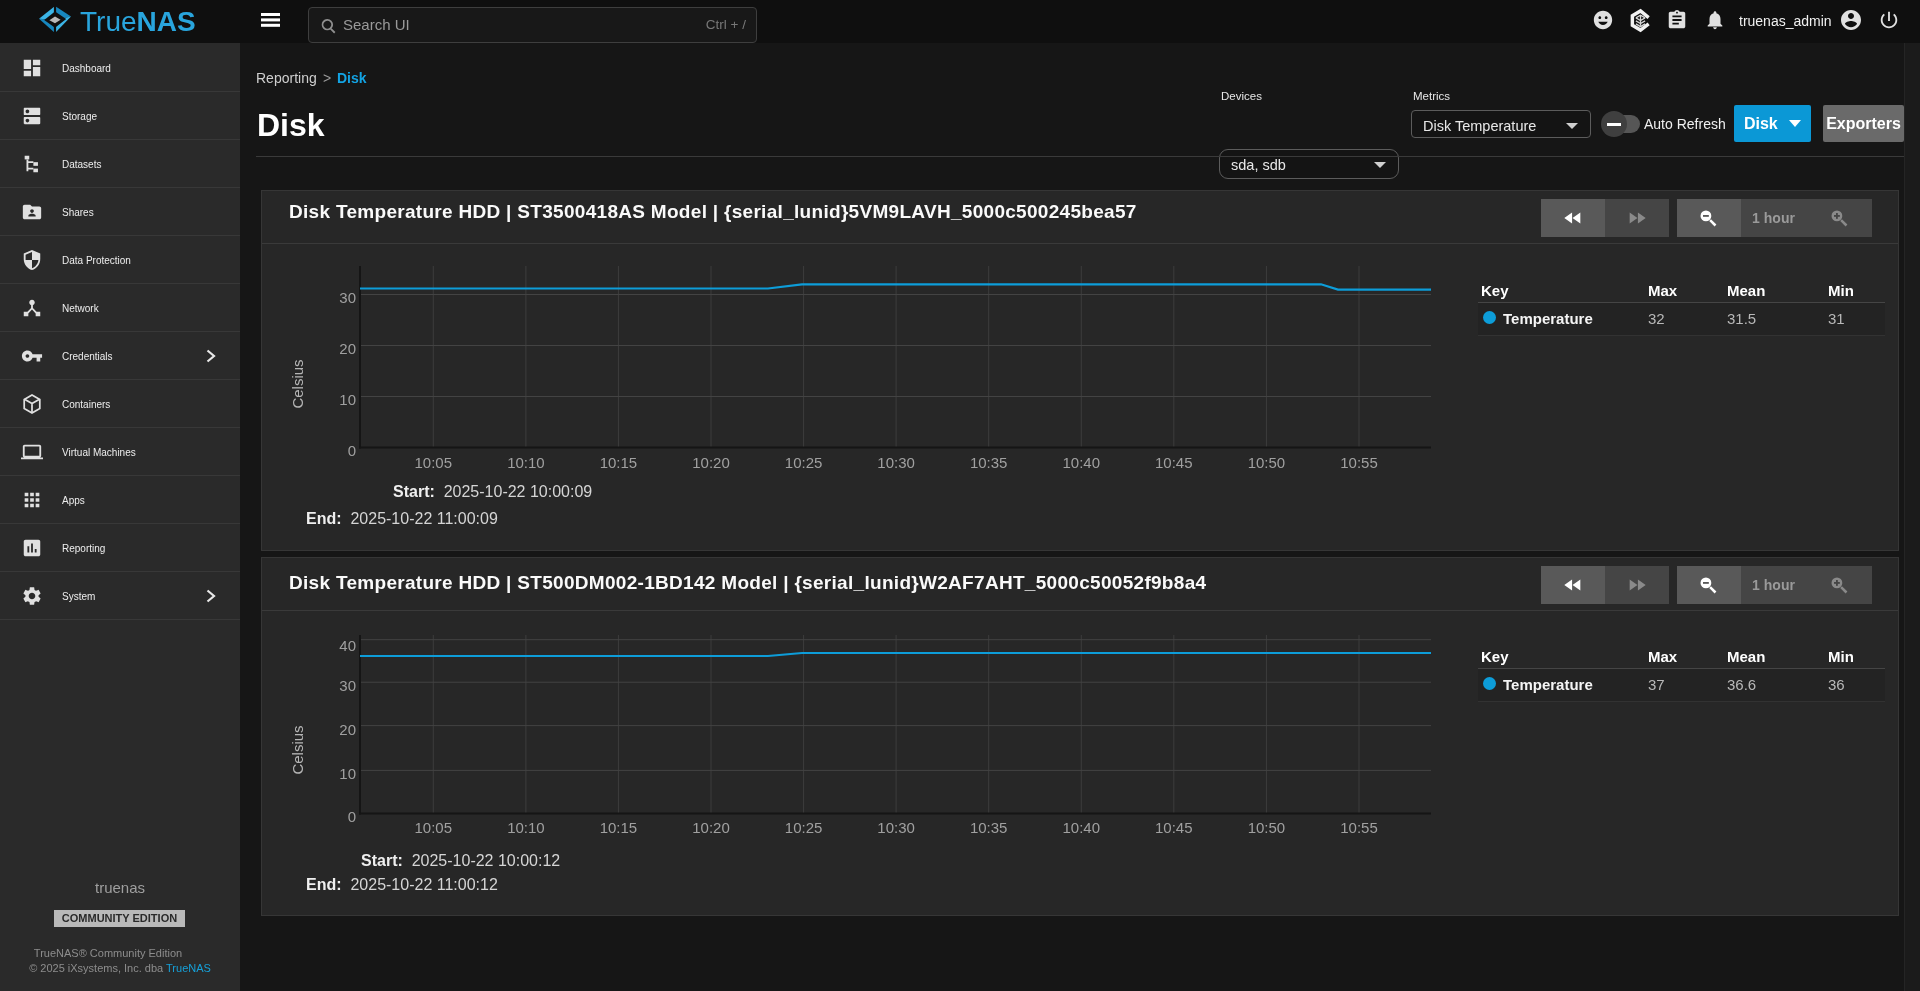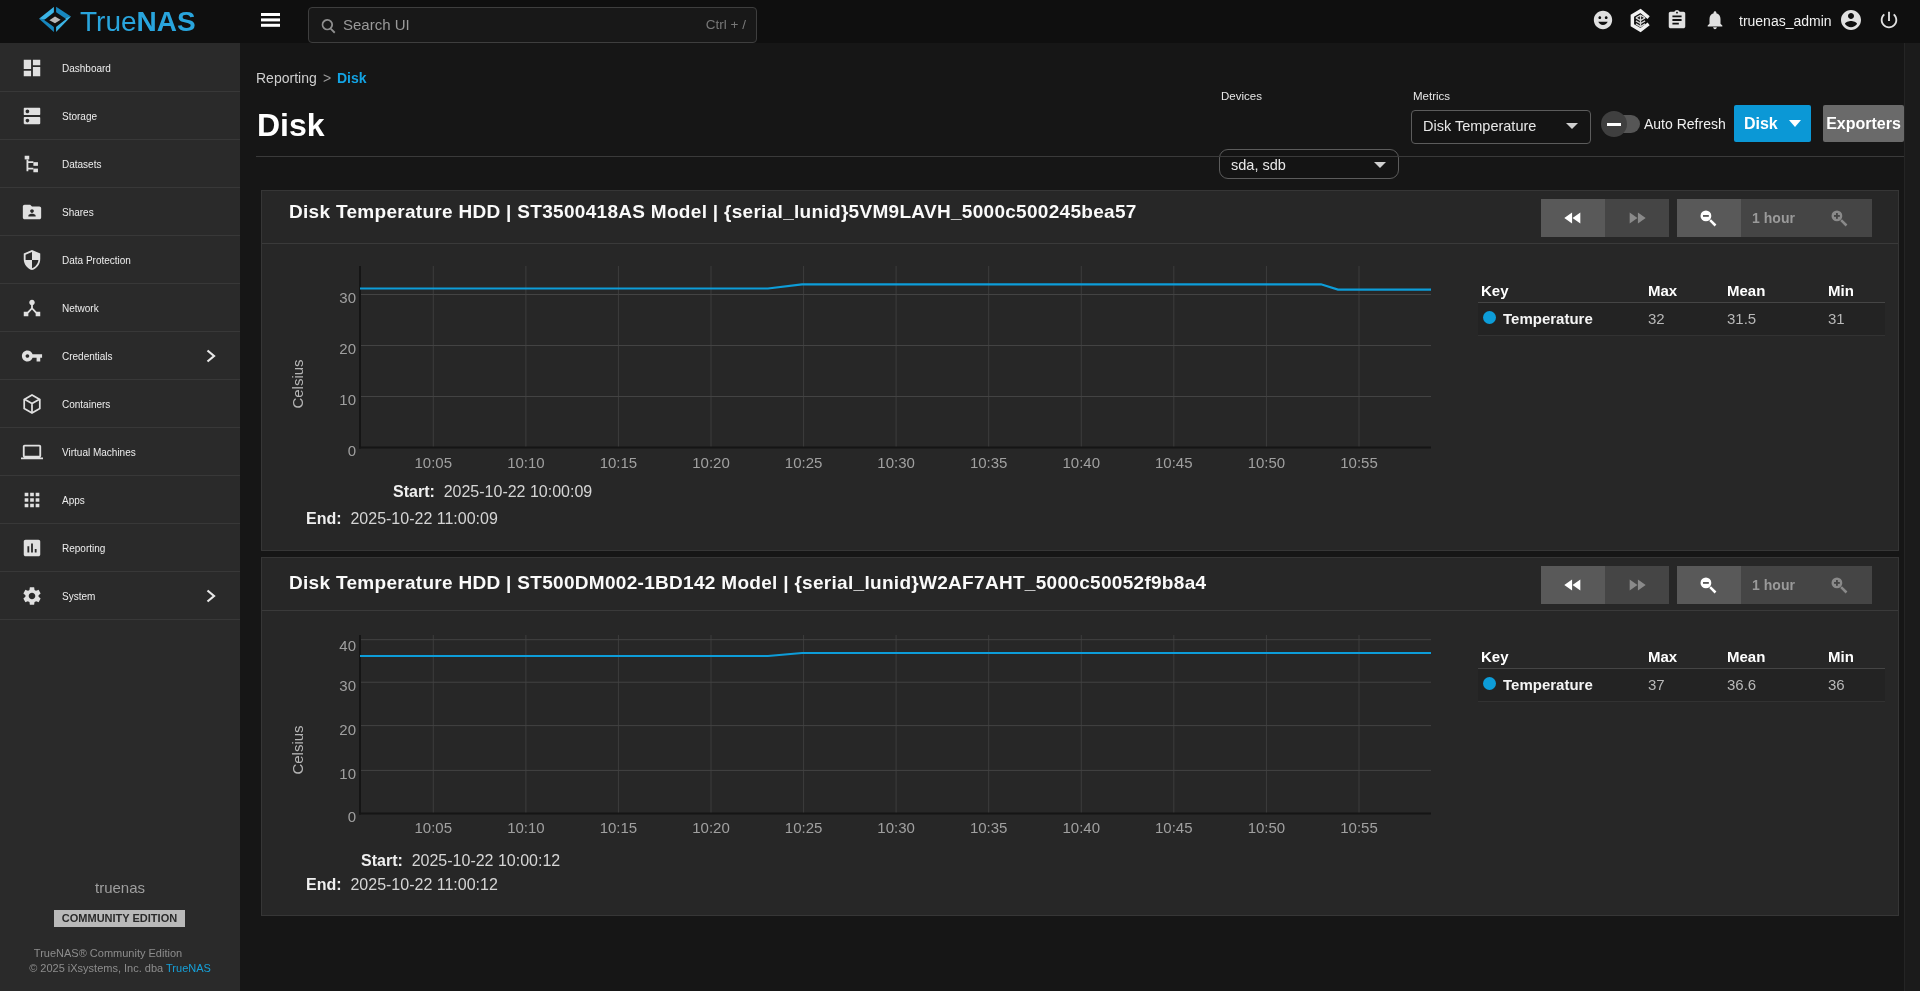--- a/index.html
+++ b/index.html
@@ -170,21 +170,21 @@
 <div class="abs" style="left:323px; top:70px; font-size:14px; color:#9a9a9a;">&gt;</div>
 <div class="abs" style="left:337px; top:70px; font-size:14px; color:#13a3e3; font-weight:bold;">Disk</div>
 <div class="abs" style="left:257px; top:107px; font-size:32px; font-weight:bold; color:#fff;">Disk</div>
 
 <div class="abs" style="left:1221px; top:90px; font-size:11.5px; color:#e6e6e6;">Devices</div>
 <div class="abs" style="left:1219px; top:110px; width:180px; height:30px; background:#141414; border:1px solid #5c5c5c; border-radius:9px;margin-top:39px;">
   <div class="abs" style="left:11px; top:0; height:30px; line-height:30px; font-size:14.5px; color:#e8e8e8;">sda, sdb</div>
   <div class="abs" style="right:12px; top:12px; width:0; height:0; border-left:6px solid transparent; border-right:6px solid transparent; border-top:6px solid #cfcfcf;"></div>
 </div>
 <div class="abs" style="left:1413px; top:90px; font-size:11.5px; color:#e6e6e6;">Metrics</div>
-<div class="abs" style="left:1411px; top:110px; width:180px; height:34px; background:#141414; border:1px solid #5c5c5c; border-radius:4px;">
+<div class="abs" style="left:1411px; top:110px; width:180px; height:28px; background:#141414; border:1px solid #5c5c5c; border-radius:4px;">
   <div class="abs" style="left:11px; top:0; height:30px; line-height:30px; font-size:14.5px; color:#e8e8e8;">Disk Temperature</div>
   <div class="abs" style="right:12px; top:12px; width:0; height:0; border-left:6px solid transparent; border-right:6px solid transparent; border-top:6px solid #cfcfcf;"></div>
 </div>
 
 <div class="abs" style="left:1612px; top:115px; width:28px; height:18px; background:#565656; border-radius:9px;"></div>
 <div class="abs" style="left:1601px; top:111px; width:26px; height:26px; background:#3f3f3f; border-radius:50%;"></div>
 <div class="abs" style="left:1607px; top:122.5px; width:14px; height:3.2px; background:#fff;"></div>
 <div class="abs" style="left:1644px; top:112px; height:25px; line-height:25px; font-size:14px; color:#f0f0f0;">Auto Refresh</div>
 
 <div class="abs" style="left:1734px; top:105px; width:77px; height:37px; background:#0b98d6; border-radius:2px; text-align:center;">

